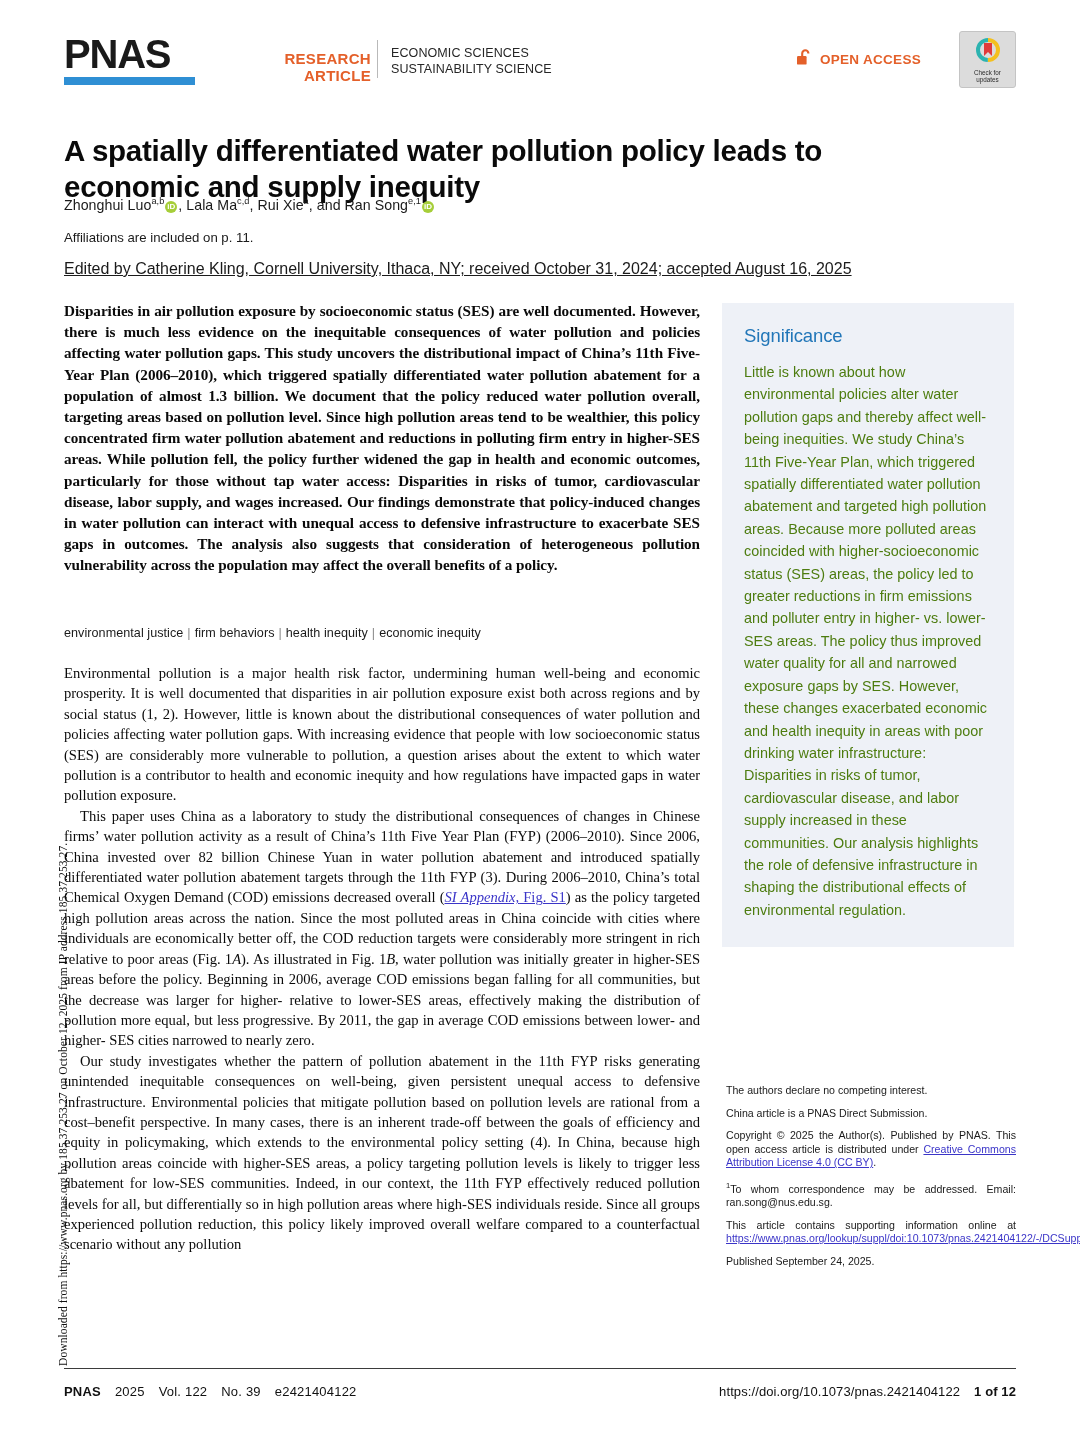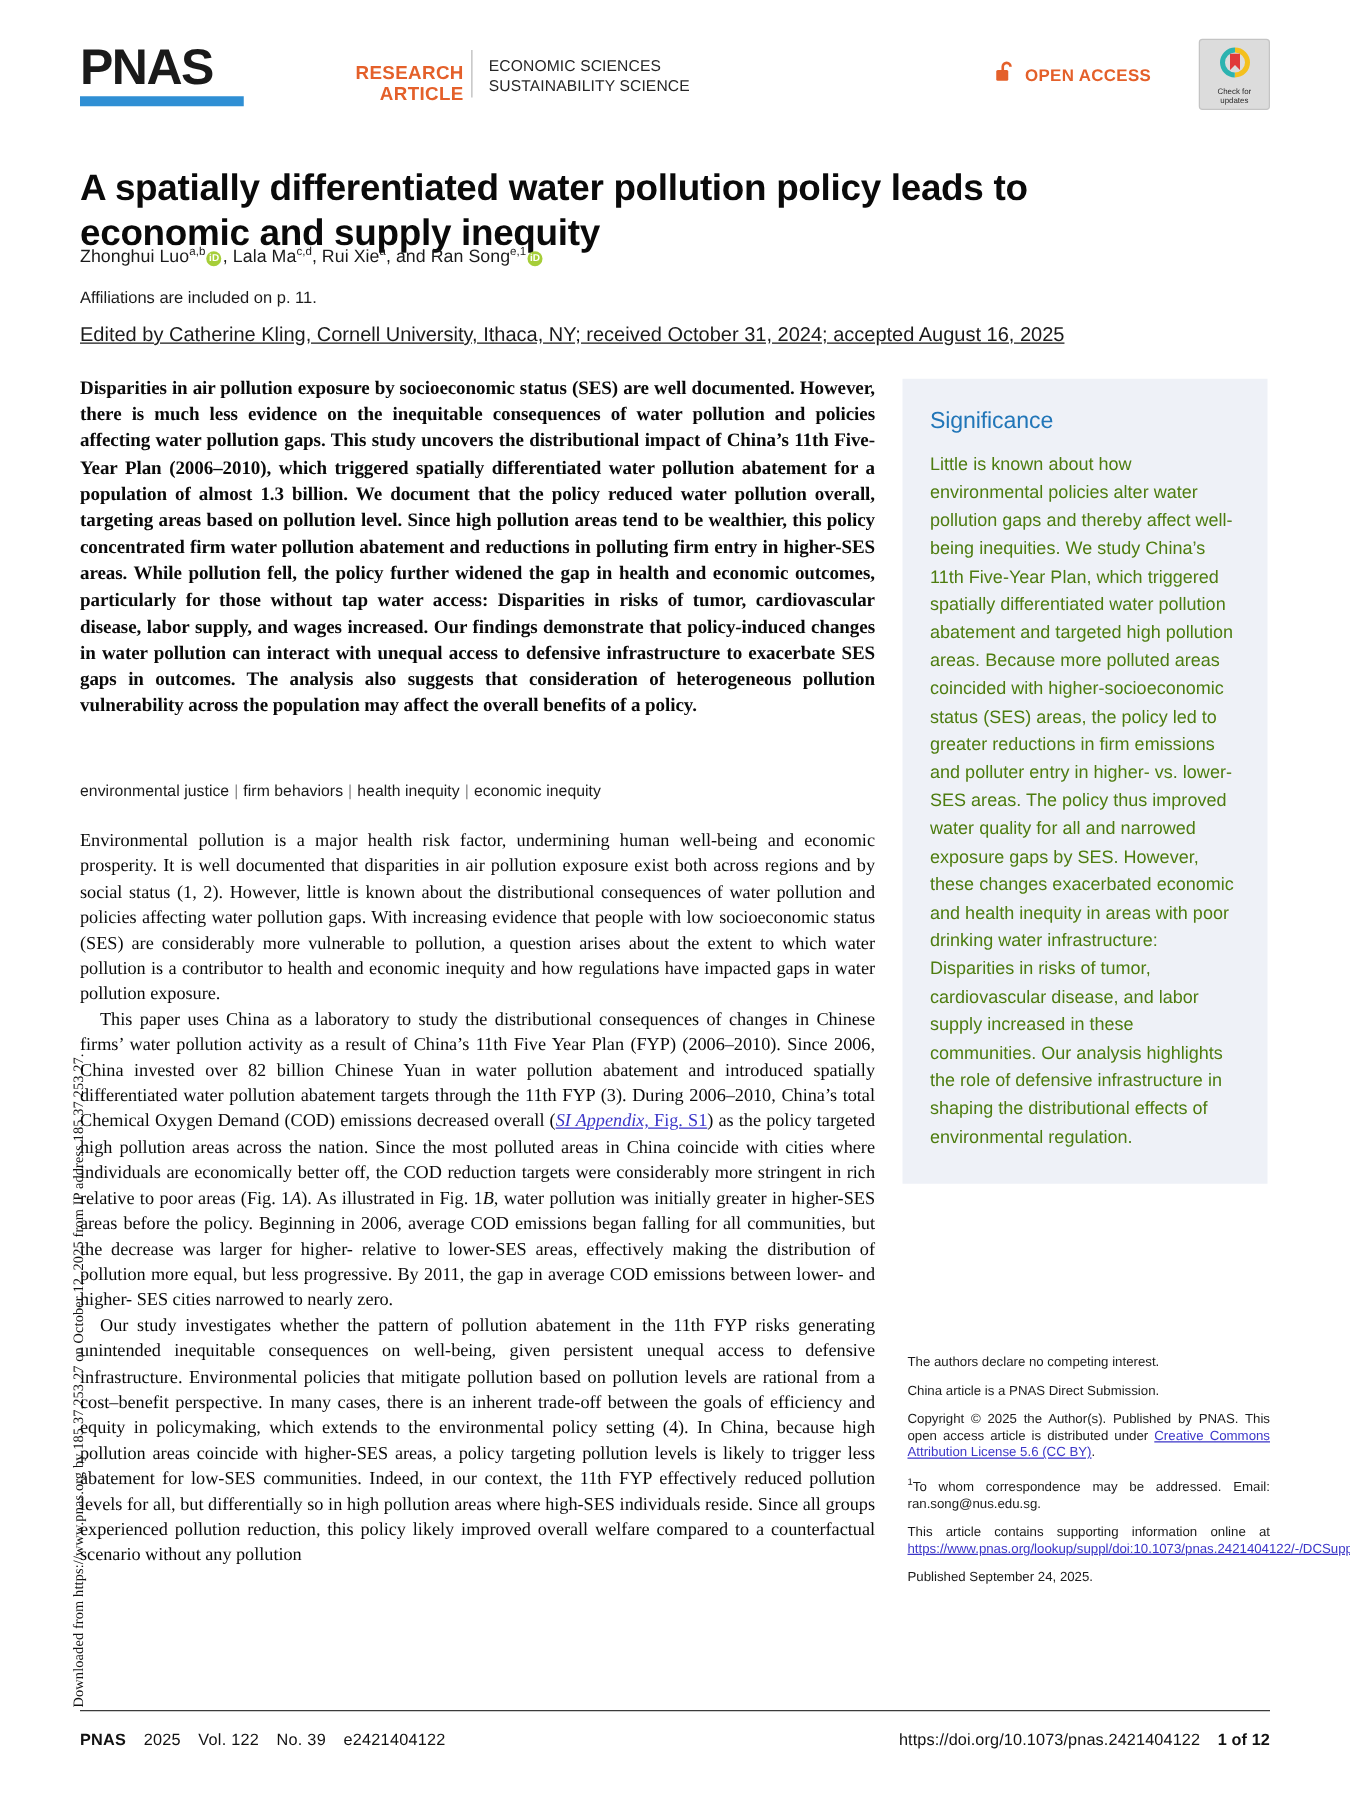--- a/index.html
+++ b/index.html
@@ -184,21 +184,21 @@
     <p>
       <span>This paper uses China as a laboratory to study the distributional consequences of changes in Chinese firms’ water pollution activity as a result of China’s 11th Five Year Plan (FYP) (2006–2010). Since 2006, China invested over 82 billion Chinese Yuan in water pollution abatement and introduced spatially differentiated water pollution abatement targets through the 11th FYP (3). During 2006–2010, China’s total Chemical Oxygen Demand (COD) emissions decreased overall (</span><a class="lnk ital" href="#">SI Appendix,</a><a class="lnk" href="#"> Fig. S1</a><span>) as the policy targeted high pollution areas across the nation. Since the most polluted areas in China coincide with cities where individuals are economically better off, the COD reduction targets were considerably more stringent in rich relative to poor areas (Fig. 1</span><span class="ital">A</span><span>). As illustrated in Fig. 1</span><span class="ital">B</span><span>, water pollution was initially greater in higher-SES areas before the policy. Beginning in 2006, average COD emissions began falling for all communities, but the decrease was larger for higher- relative to lower-SES areas, effectively making the distribution of pollution more equal, but less progressive. By 2011, the gap in average COD emissions between lower- and higher- SES cities narrowed to nearly zero.</span>
     </p>
     <p>Our study investigates whether the pattern of pollution abatement in the 11th FYP risks generating unintended inequitable consequences on well-being, given persistent unequal access to defensive infrastructure. Environmental policies that mitigate pollution based on pollution levels are rational from a cost–benefit perspective. In many cases, there is an inherent trade-off between the goals of efficiency and equity in policymaking, which extends to the environmental policy setting (4). In China, because high pollution areas coincide with higher-SES areas, a policy targeting pollution levels is likely to trigger less abatement for low-SES communities. Indeed, in our context, the 11th FYP effectively reduced pollution levels for all, but differentially so in high pollution areas where high-SES individuals reside. Since all groups experienced pollution reduction, this policy likely improved overall welfare compared to a counterfactual scenario without any pollution</p>
   </div>
 
   <div class="rnotes">
     <p>The authors declare no competing interest.</p>
     <p>China article is a PNAS Direct Submission.</p>
     <p>
-      <span>Copyright © 2025 the Author(s). Published by PNAS. This open access article is distributed under </span><a class="lnk2" href="#">Creative Commons Attribution License 5.6 (CC BY)</a><span>.</span>
+      <span>Copyright © 2025 the Author(s). Published by PNAS. This open access article is distributed under </span><a class="lnk2" href="#">Creative Commons Attribution License 4.0 (CC BY)</a><span>.</span>
     </p>
     <p>
       <sup>1</sup><span>To whom correspondence may be addressed. Email: ran.song@nus.edu.sg.</span>
     </p>
     <p>
       <span>This article contains supporting information online at </span><a class="lnk2" href="#">https://www.pnas.org/lookup/suppl/doi:10.1073/pnas.2421404122/-/DCSupplemental</a>
     </p>
     <p>Published September 24, 2025.</p>
   </div>
 

